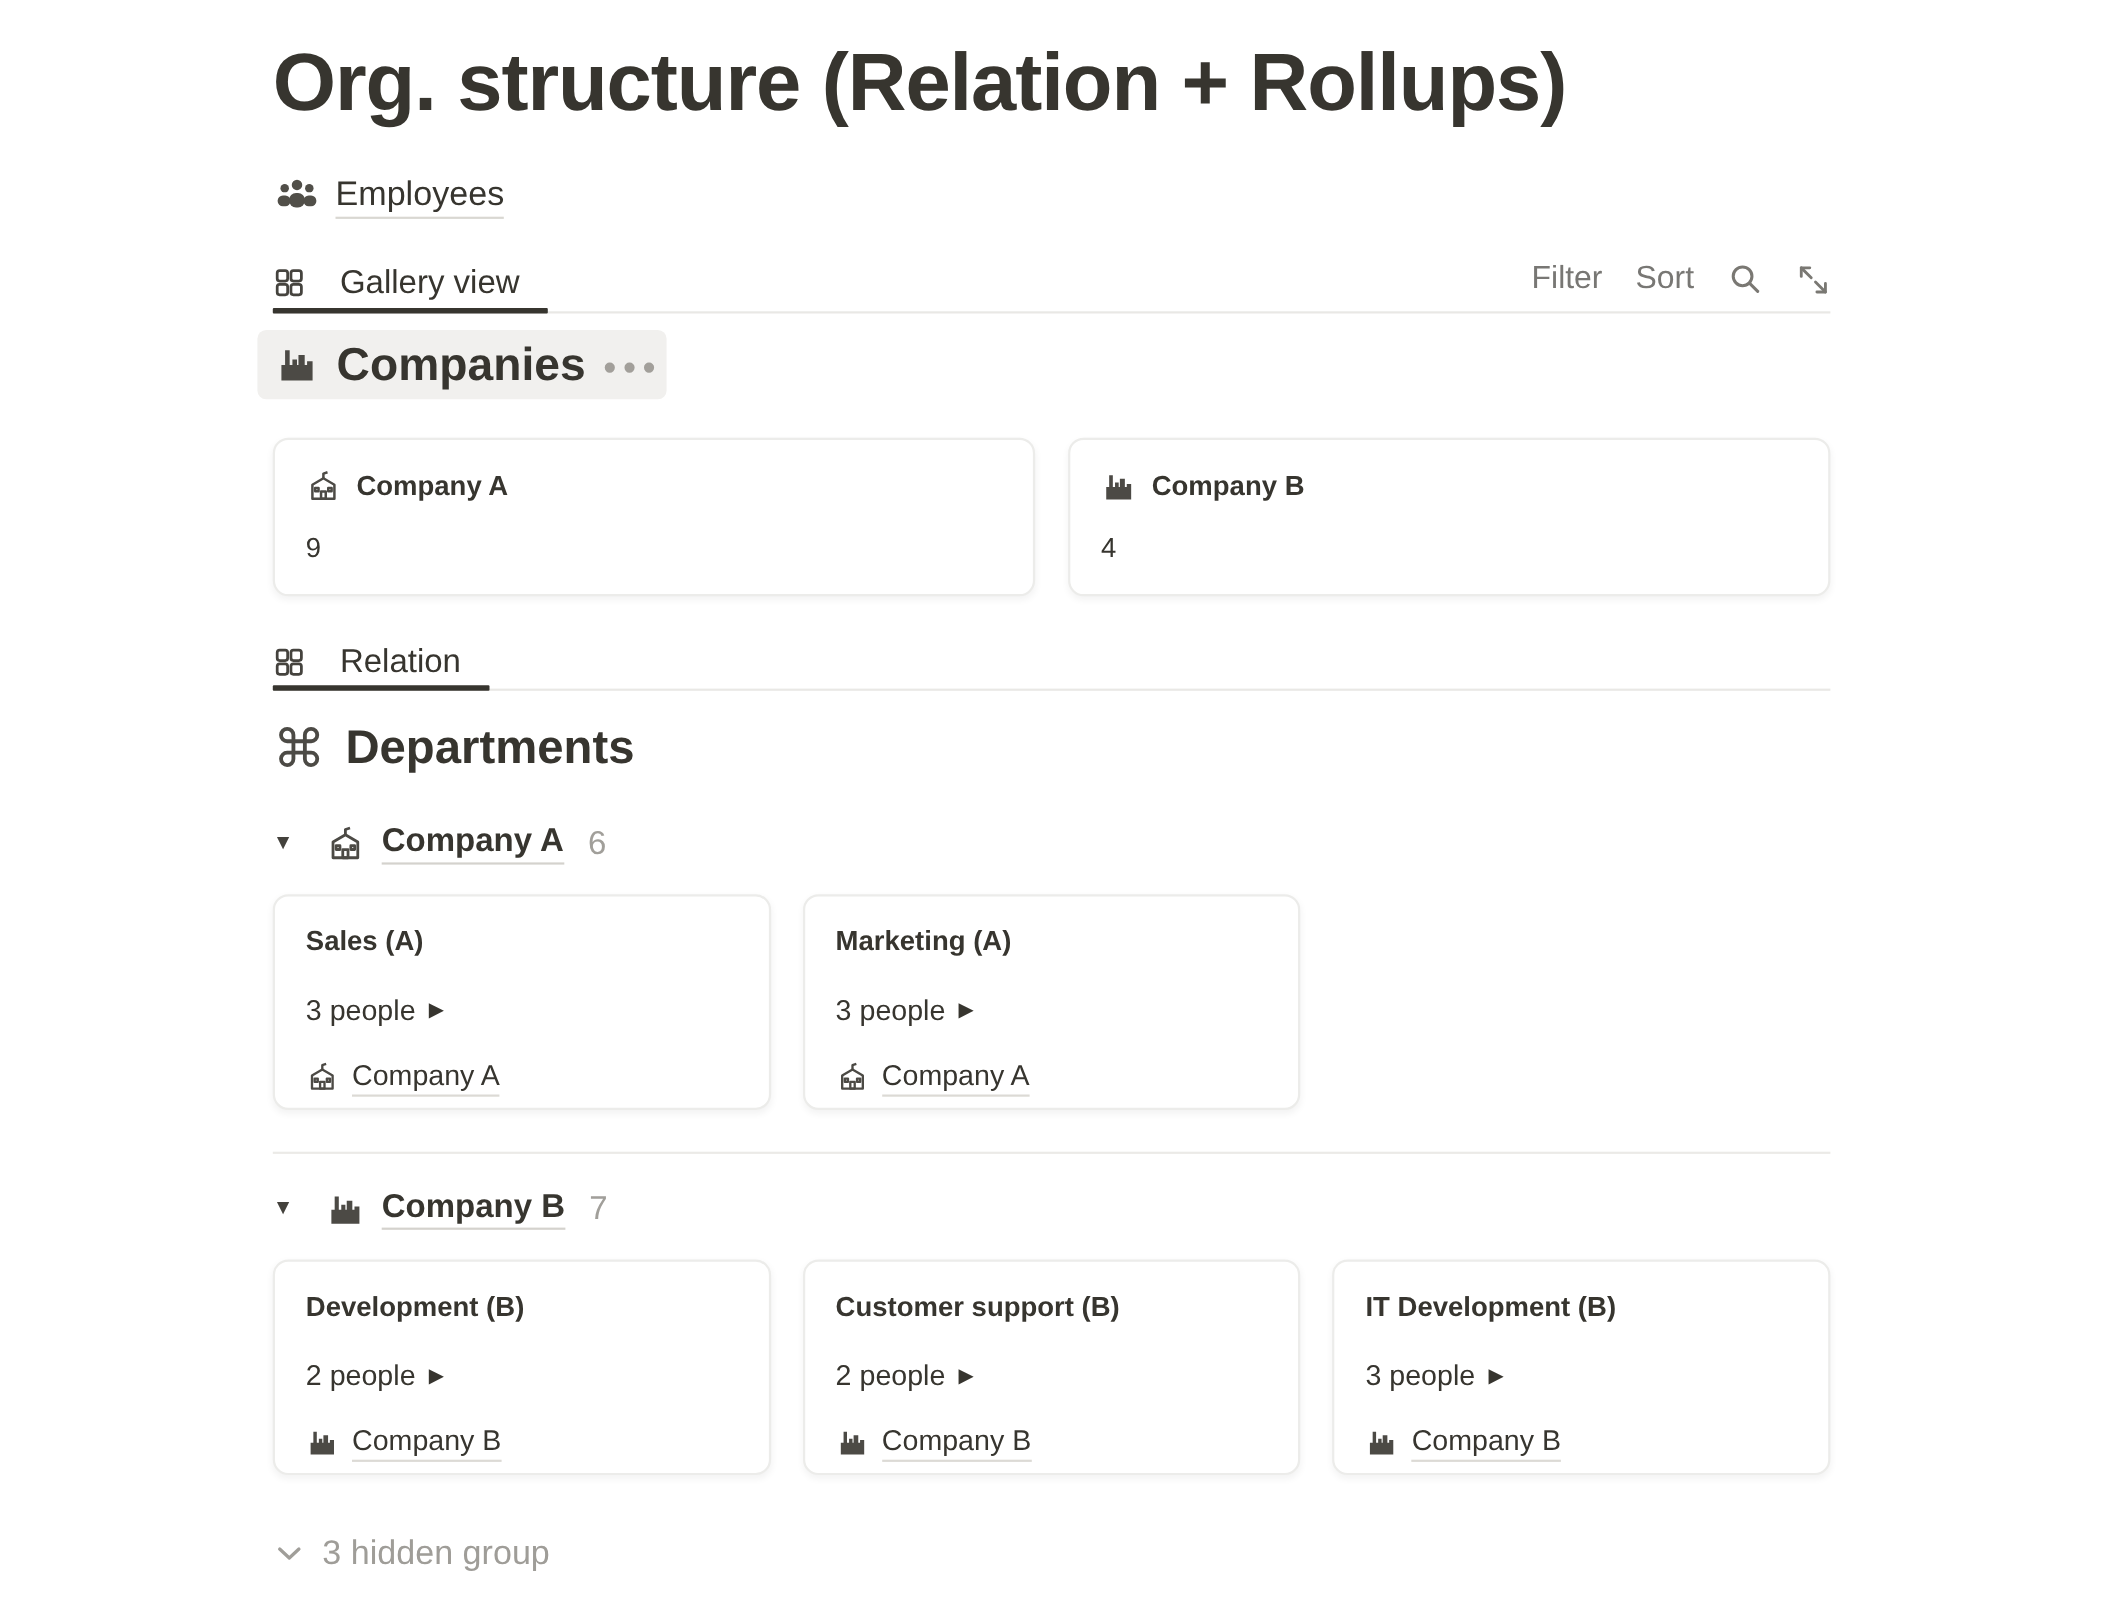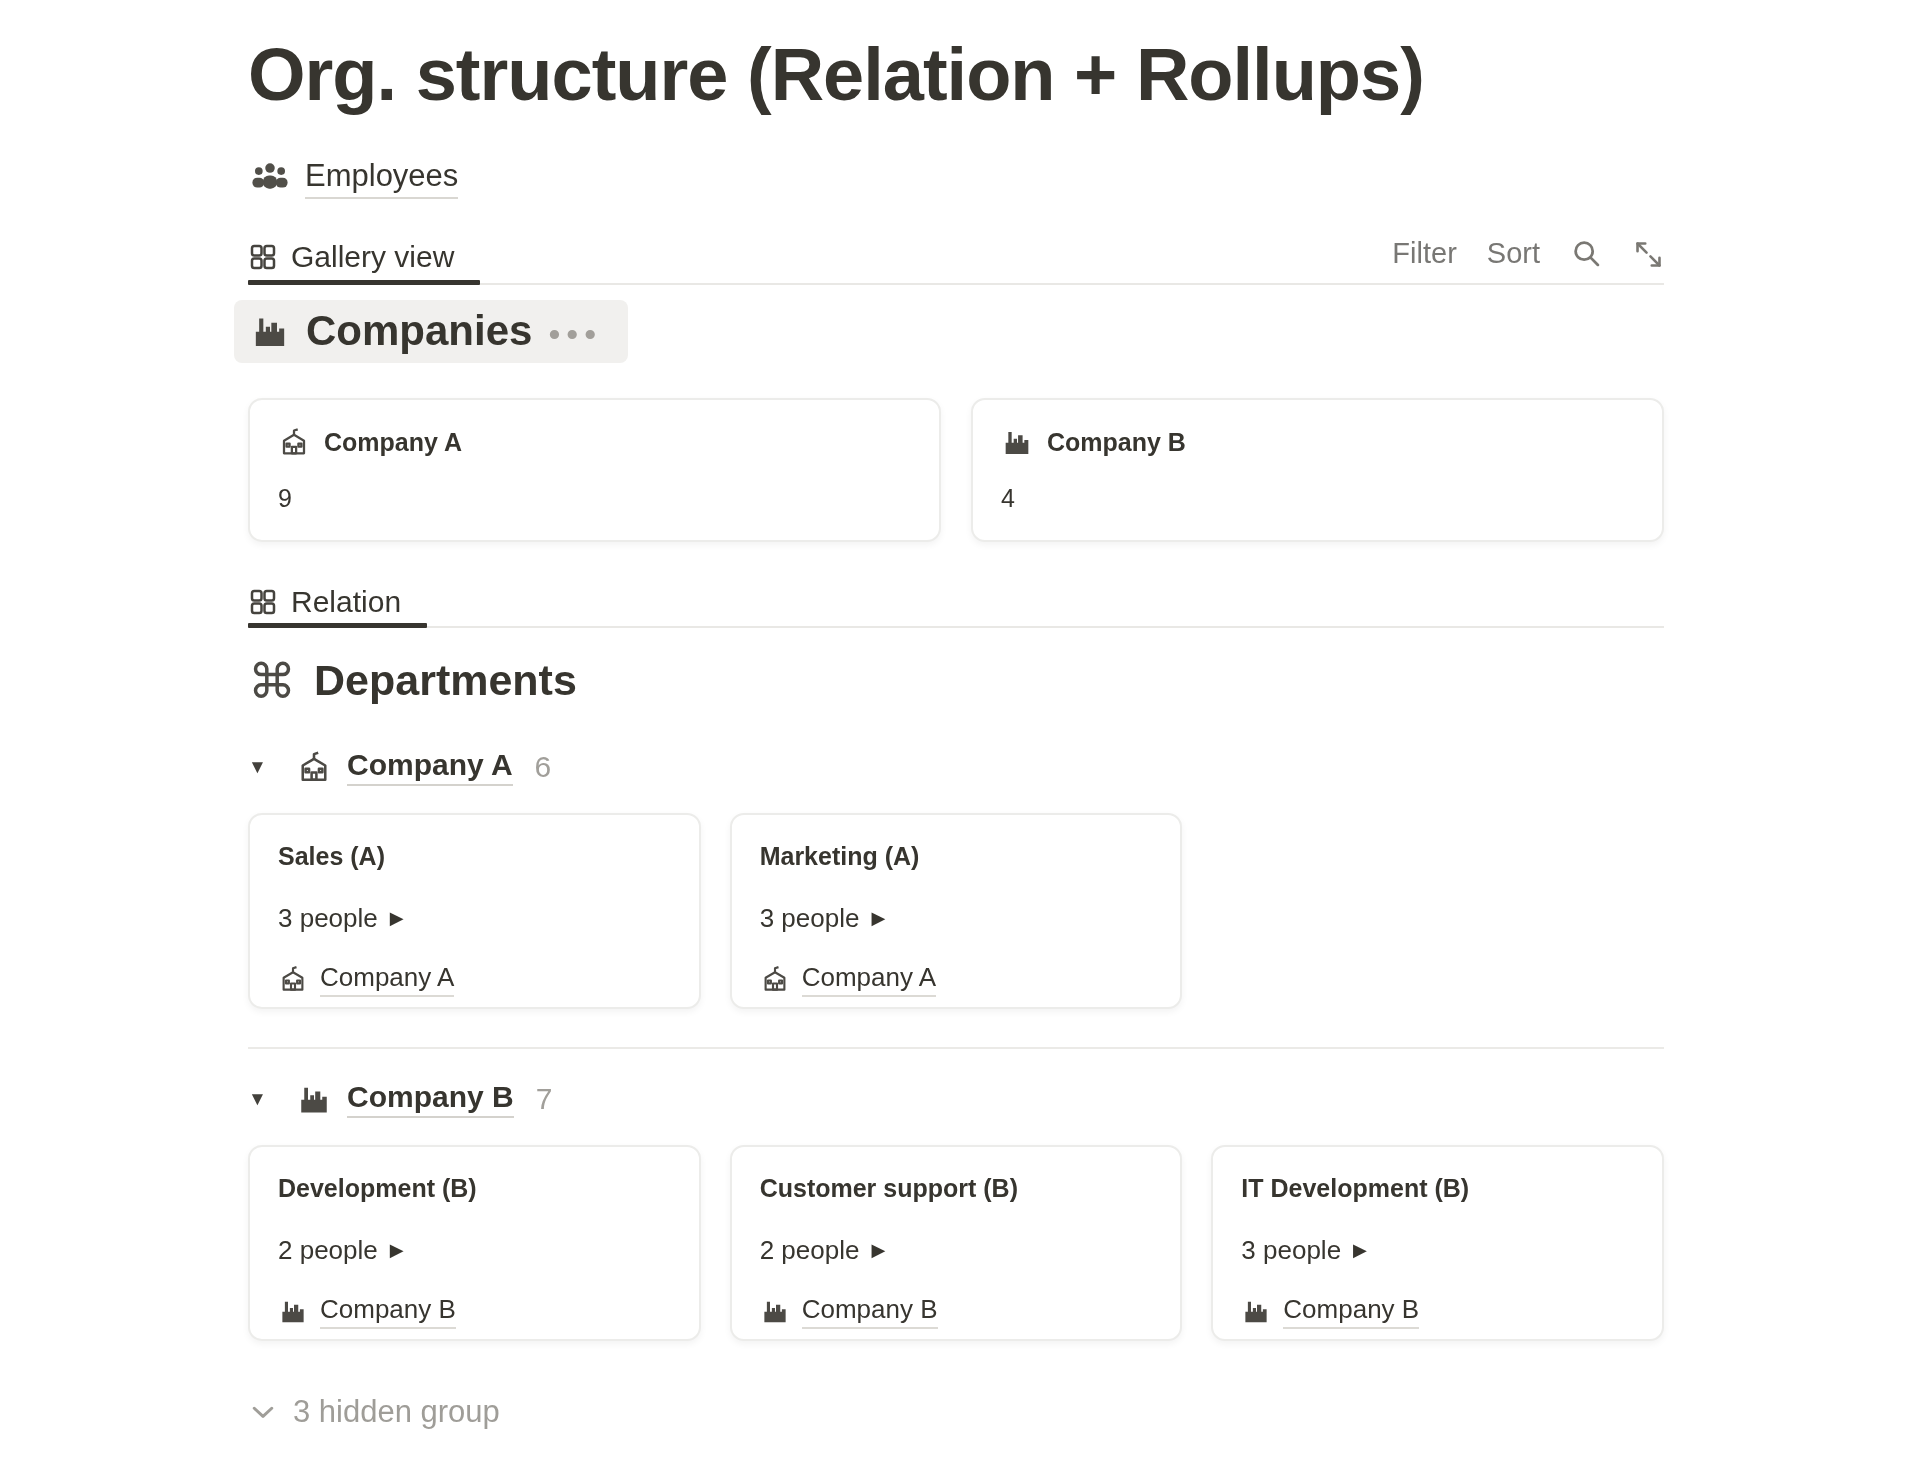--- a/index.html
+++ b/index.html
@@ -26,37 +26,37 @@
 
   
   .tabrow {
     margin-top: 32px; height: 54px;
     display: flex; align-items: center; justify-content: space-between;
     border-bottom: 2px solid #e9e8e5;
   }
   .tabrow.second { margin-top: 36px; height: 50px; }
   .tab {
     position: relative; height: 100%;
-    display: inline-flex; align-items: center; gap: 13px;
+    display: inline-flex; align-items: center; gap: 31px;
     padding-right: 26px; cursor: pointer;
   }
   .tab .tab-label { font-size: 30px; font-weight: 500; color: #37352f; }
   .tab.active::after {
     content: ""; position: absolute; left: 0; right: 0; bottom: -2px;
     height: 5px; background: #37352f; border-radius: 1px;
   }
   .toolbar-right { display: flex; align-items: flex-end; gap: 30px; padding-bottom: 6px; }
   .tool-label { font-size: 29px; color: #787774; cursor: pointer; }
   .toolbar-right .ticon { display: inline-flex; cursor: pointer; }
 
   
   .db-pill {
     margin-top: 15px; margin-left: -14px;
     display: inline-flex; align-items: center; gap: 16px;
-    height: 63px; padding: 0 26px 0 16px;
+    height: 63px; padding: 0 4px 0 16px;
     background: #f1f0ee; border-radius: 8px; cursor: pointer;
   }
   .db-pill .db-title { font-size: 42px; font-weight: 700; color: #37352f; }
   .db-pill .dots { font-size: 34px; letter-spacing: 6px; color: #a29f9a; line-height: 1; padding-top: 6px; }
 
   
   .grid { display: grid; gap: 30px; }
   .grid.companies { margin-top: 35px; grid-template-columns: repeat(2, 1fr); }
   .grid.depts { margin-top: 27px; grid-template-columns: repeat(3, 1fr); gap: 29px; }
   .card {

